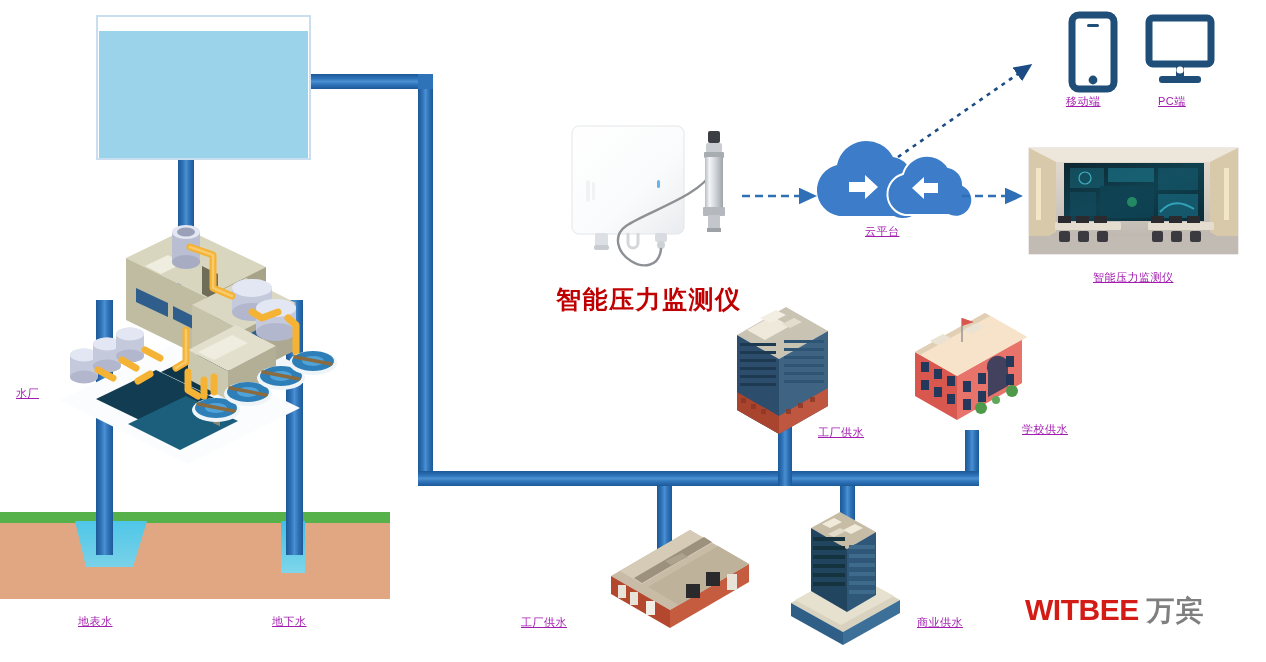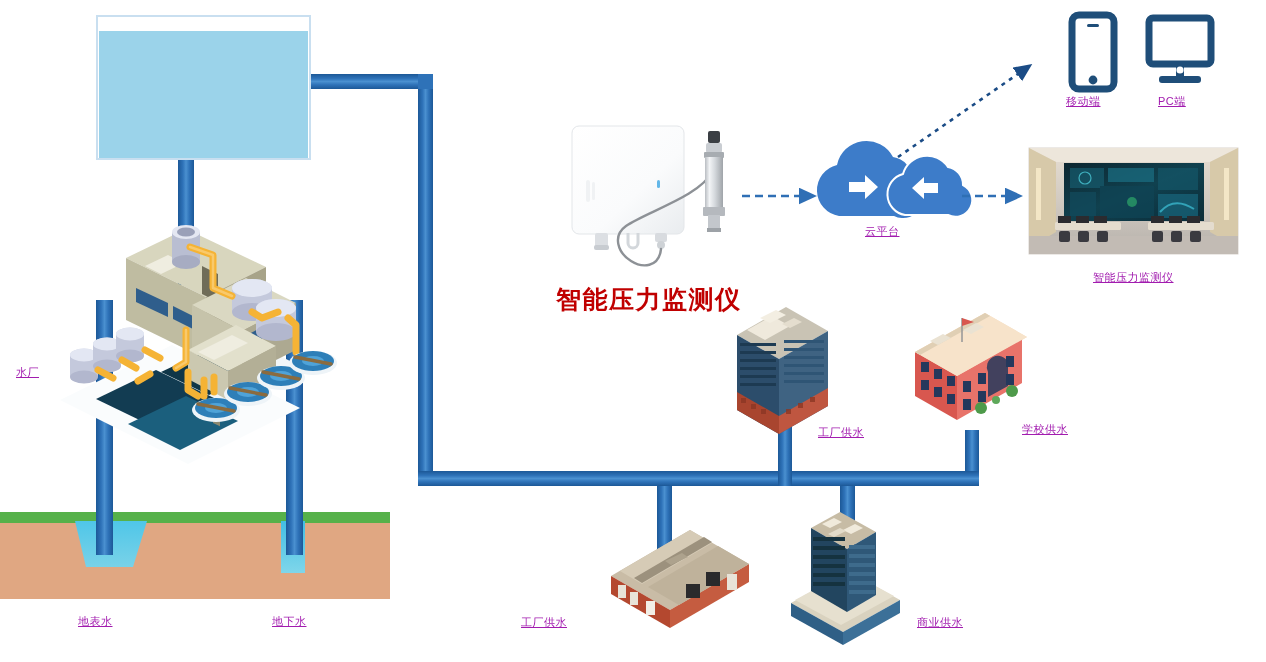--- a/index.html
+++ b/index.html
@@ -528,22 +528,26 @@
         <rect x="849" y="581" width="26" height="4"></rect>
           <rect x="849" y="590" width="26" height="4"></rect>
       </g>
 
       <polygon points="822,524 834,518 842,522 830,528" fill="#F0EADB"></polygon>
       <polygon points="843,530 855,524 863,528 851,534" fill="#F0EADB"></polygon>
       <polygon points="828,534 840,528 846,531 834,537" fill="#E2DBC9"></polygon>
     </g>
   </svg>
 
-  <div class="lbl" style="left:16px;  top:365px;">水厂</div>
+  <div class="lbl" style="left:16px;  top:386px;">水厂</div>
   <div class="lbl" style="left:78px;  top:614px;">地表水</div>
   <div class="lbl" style="left:272px; top:614px;">地下水</div>
   <div class="lbl" style="left:818px; top:425px;">工厂供水</div>
   <div class="lbl" style="left:1022px; top:422px;">学校供水</div>
   <div class="lbl" style="left:521px; top:615px;text-align:right;">工厂供水</div>
   <div class="lbl" style="left:917px; top:615px;">商业供水</div>
 
+  <div class="brand" style="left:1025px; top:592px;">
+    <span class="w">WITBEE</span>
+    <span class="c">万宾</span>
+  </div>
 
 </div>
 
 </body></html>

